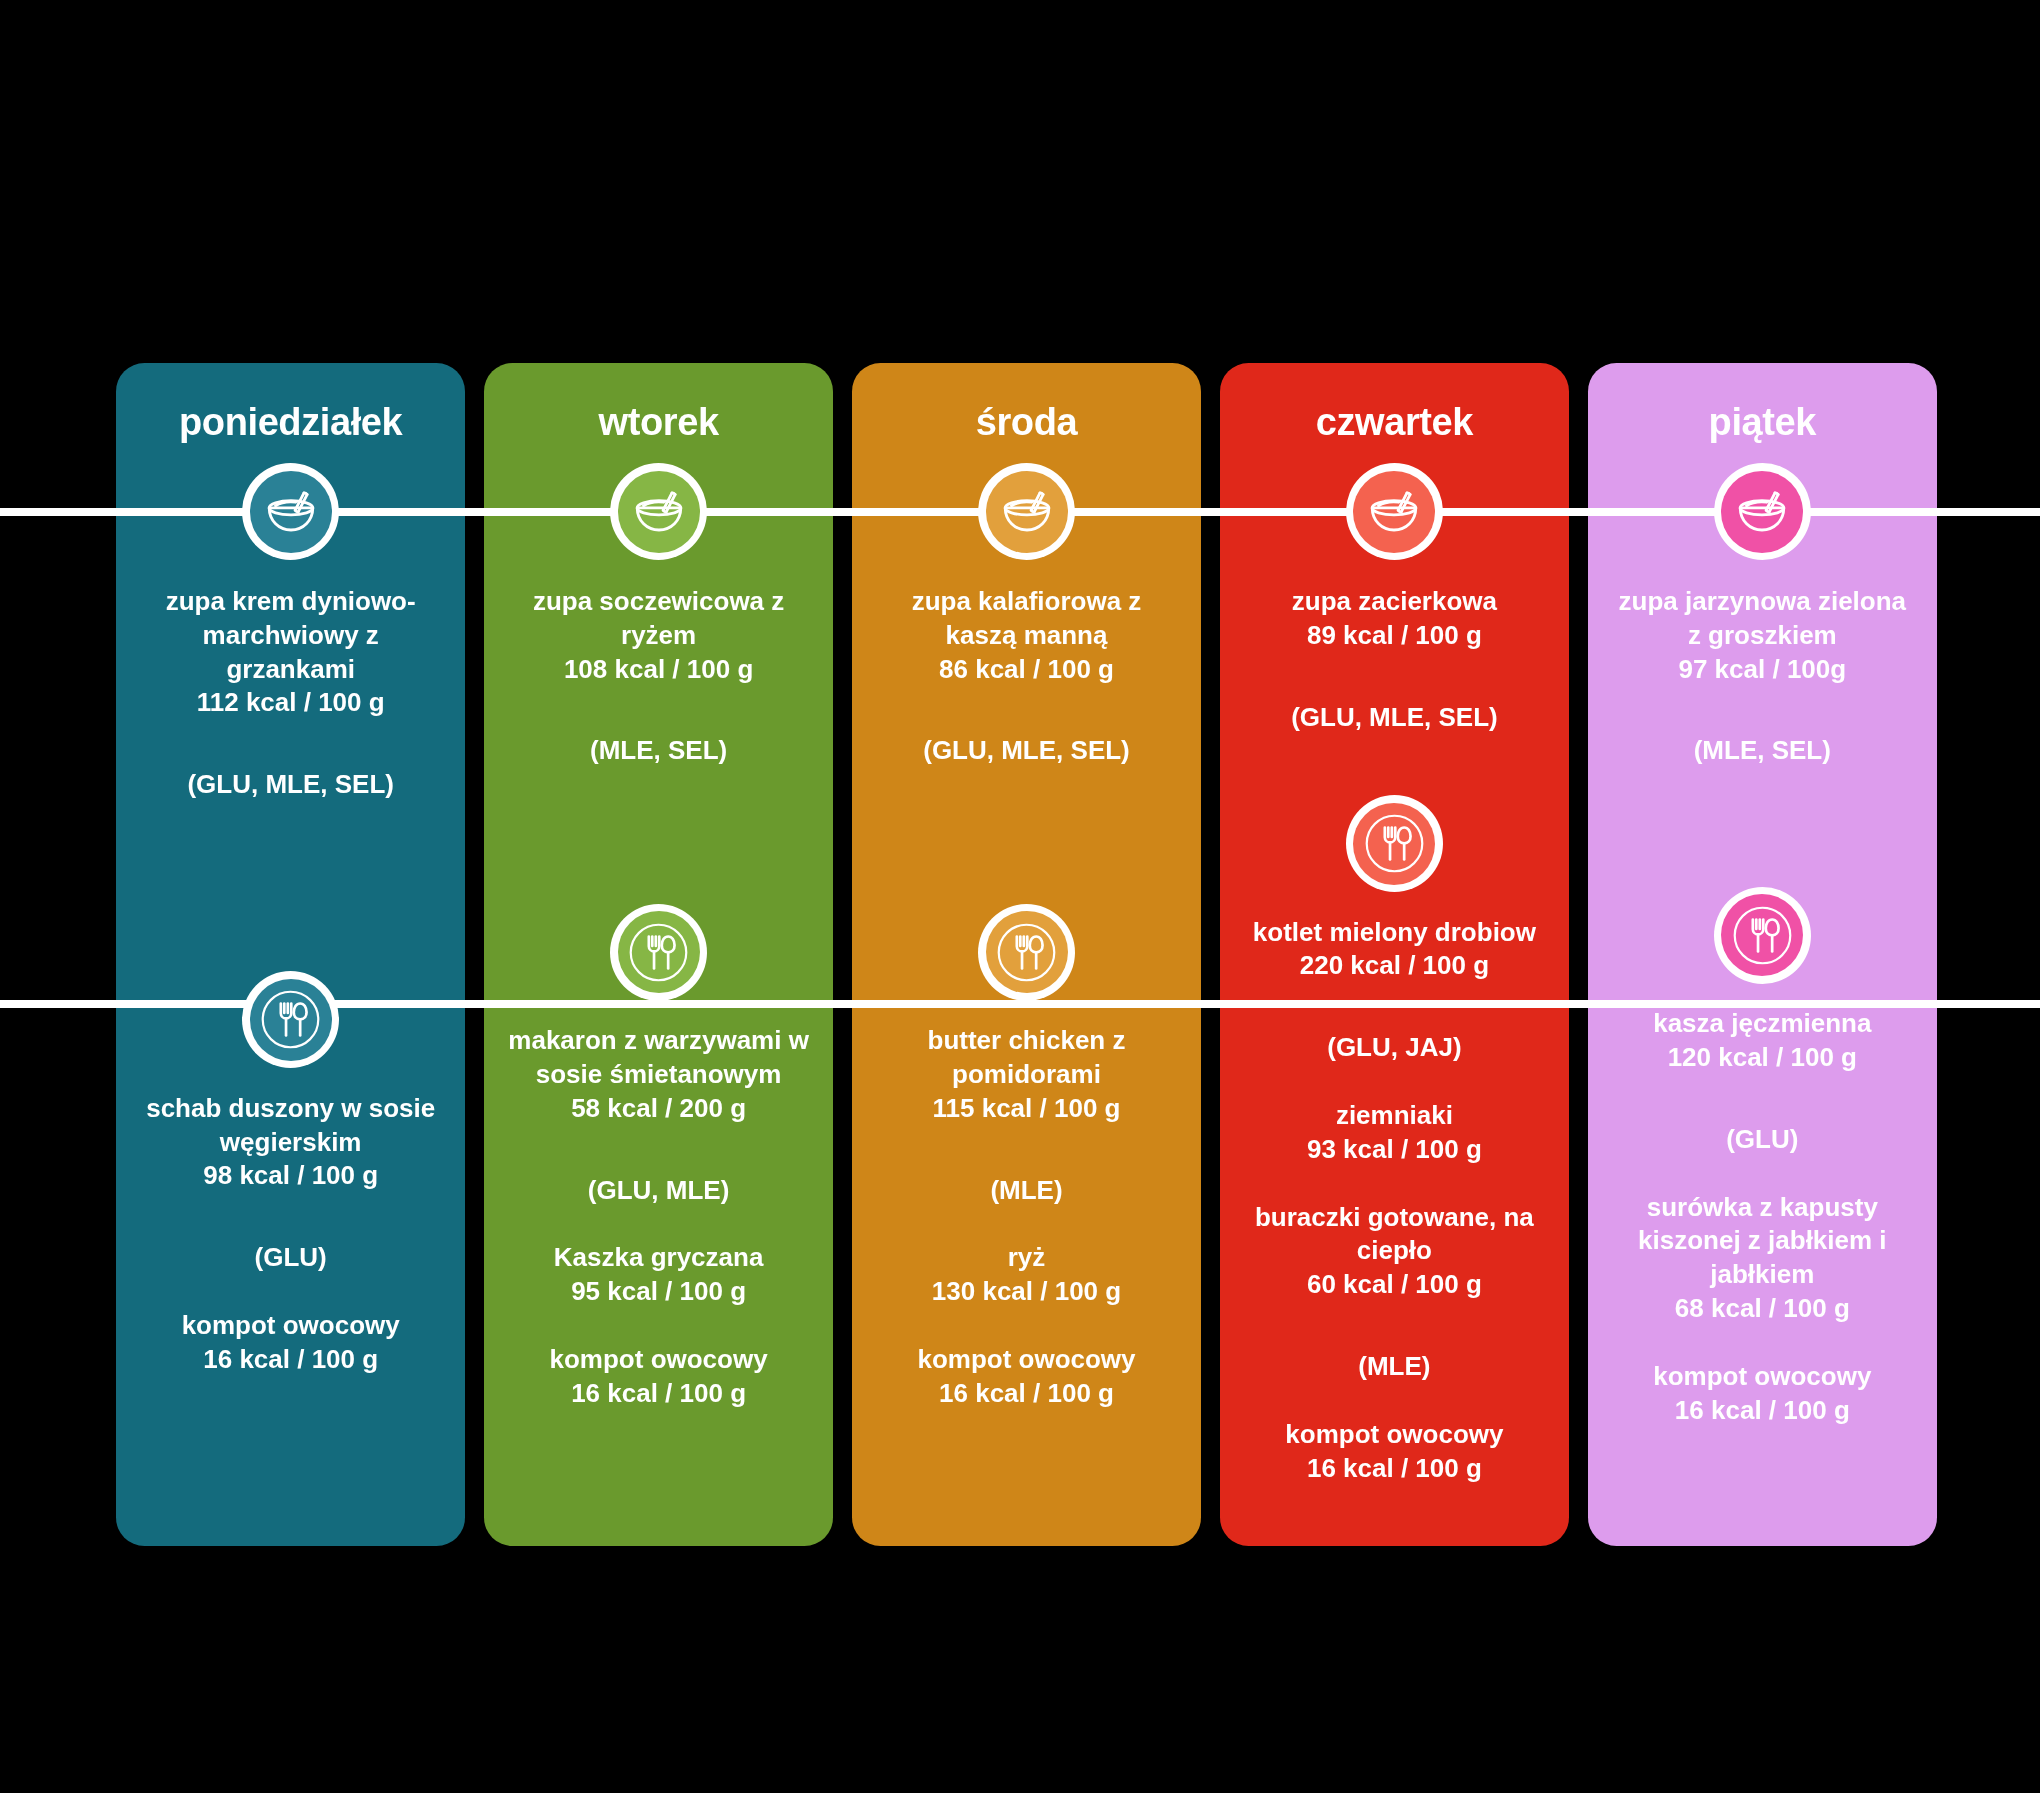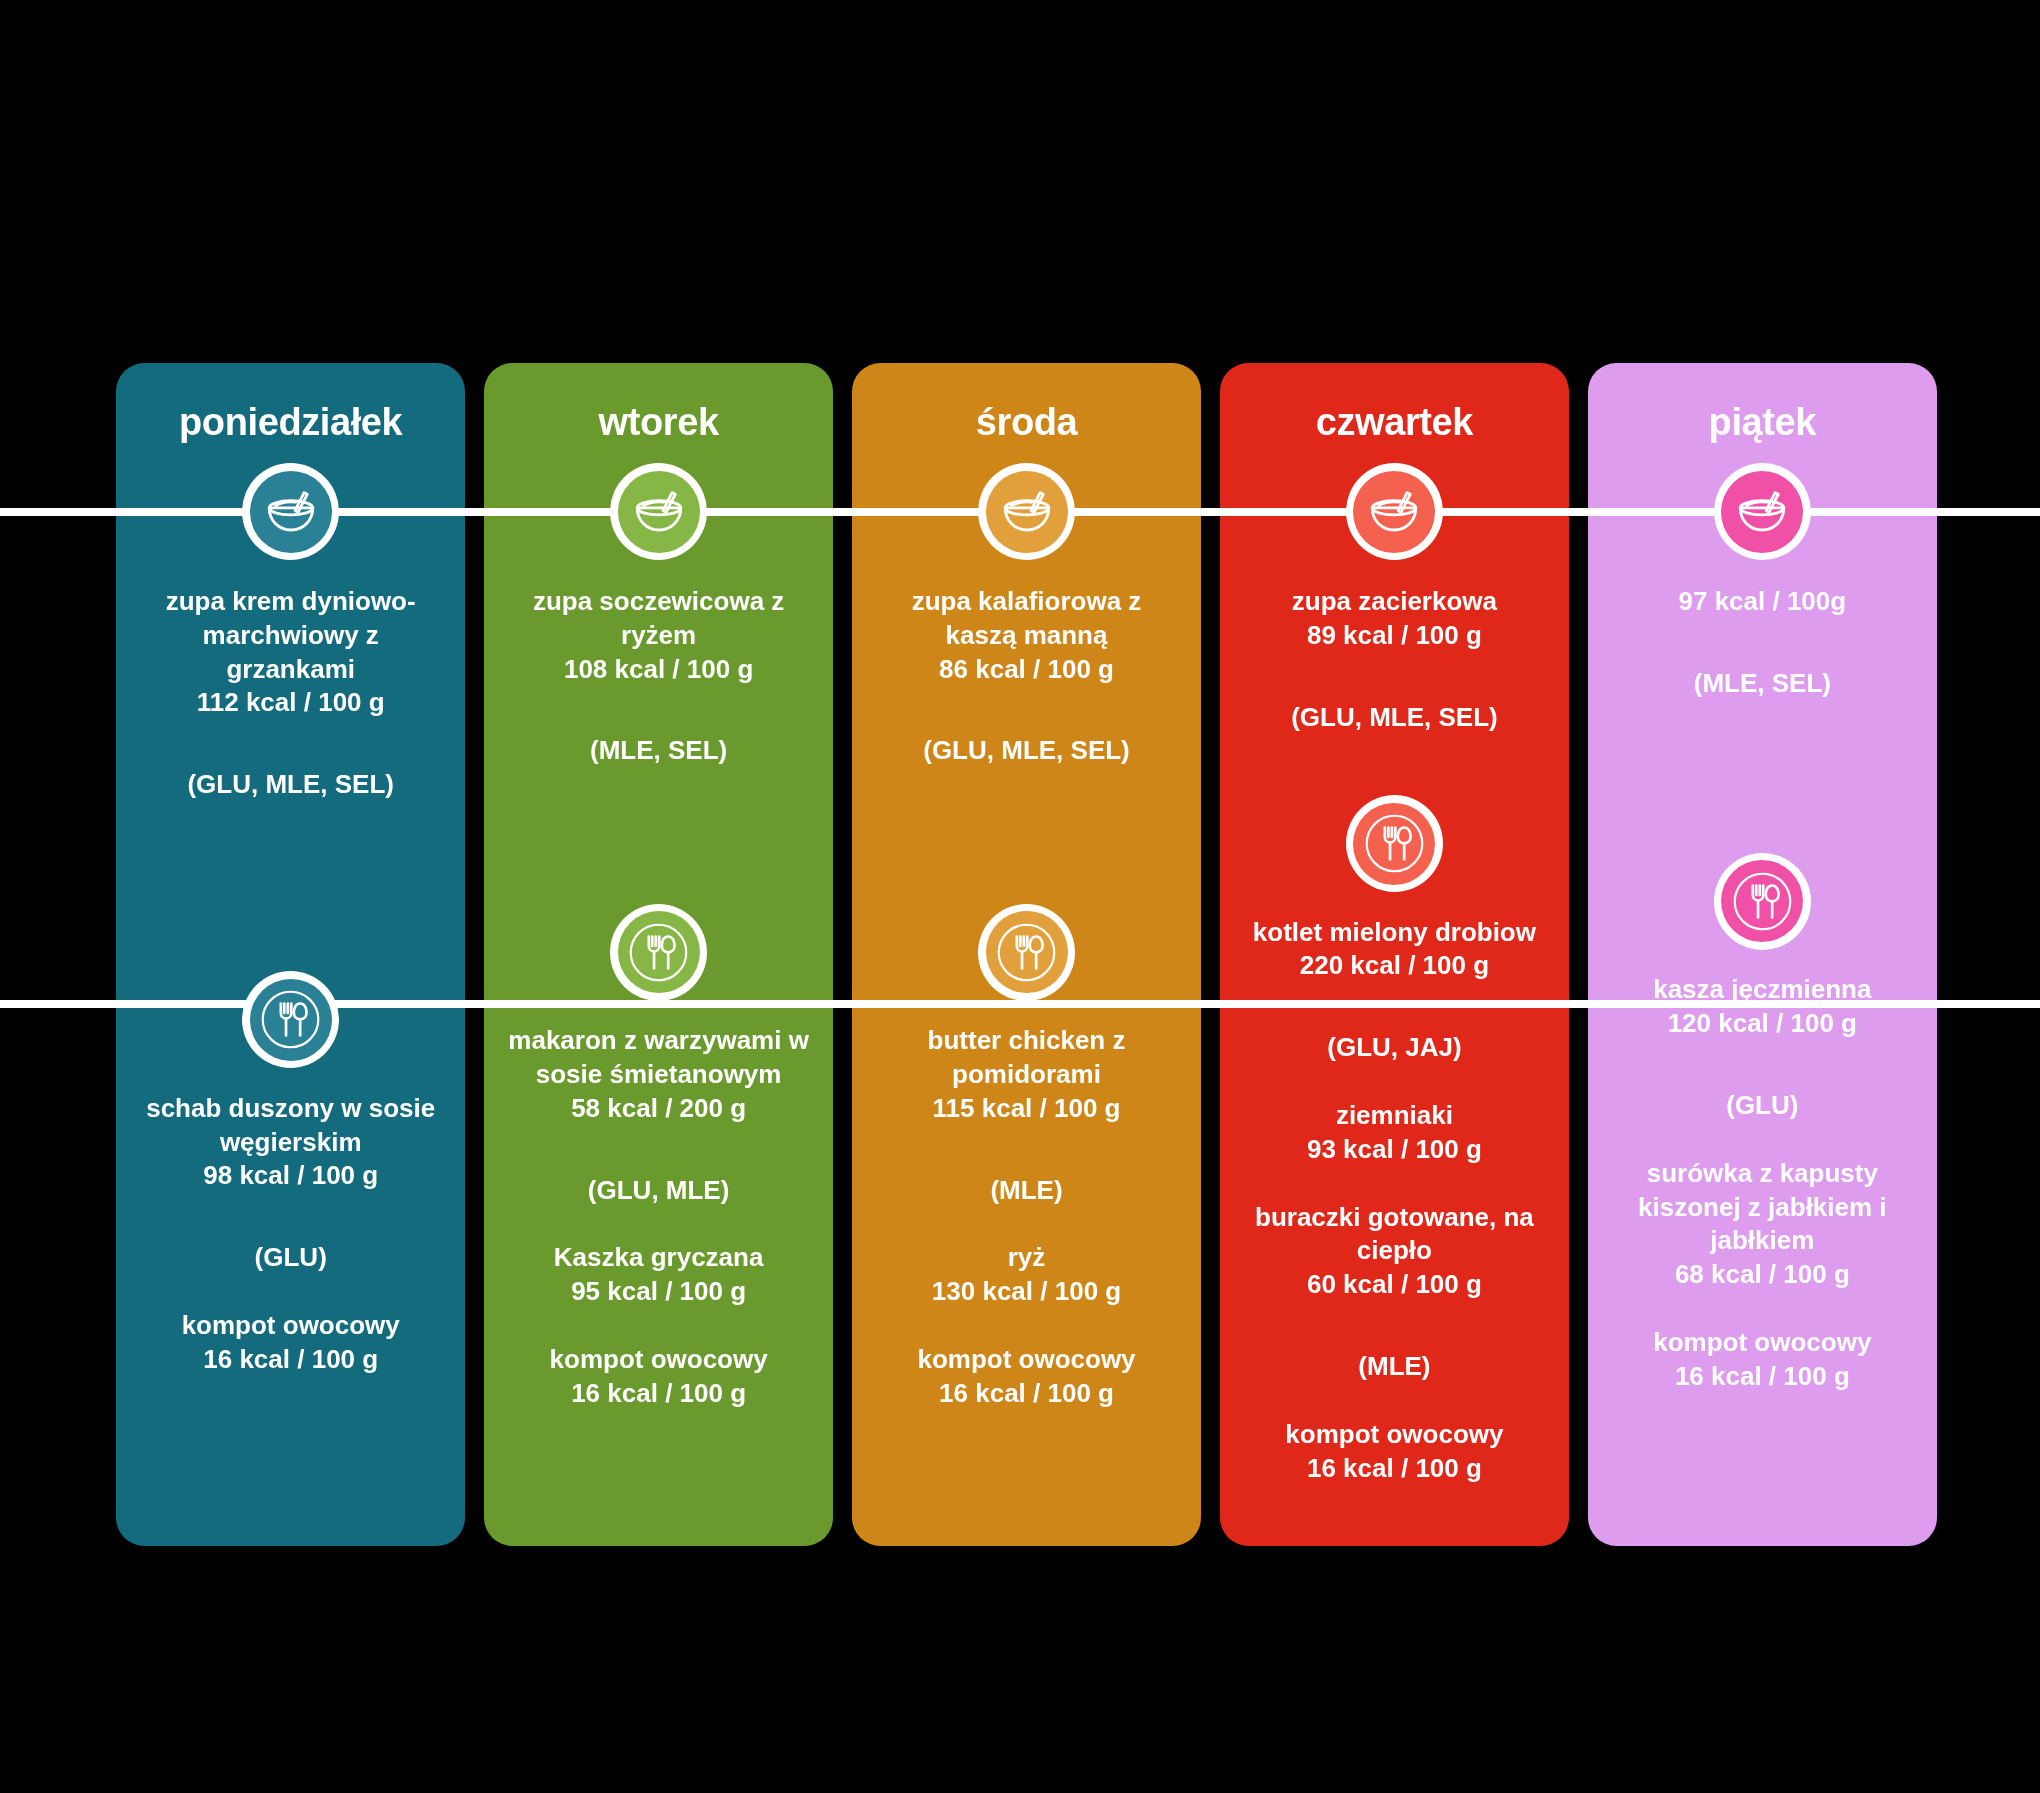--- a/index.html
+++ b/index.html
@@ -25,20 +25,21 @@
 
   
   #week-grid {
     position: absolute;
     left: 116px;
     top: 363px;
     width: 1821px;
     height: 1183px;
     display: flex;
     gap: 18.5px;
+    justify-content: center;
   }
 
   .day-card {
     position: relative;
     flex: 1 1 0;
     border-radius: 28.5px;
     overflow: hidden;
     display: flex;
     flex-direction: column;
     align-items: center;
@@ -391,20 +392,21 @@
                   <path d="M56.2 16.2 l-10.5 20.6"></path>
                   <path d="M52.5 14.2 a4.2 4.2 0 0 1 3.7 2.0"></path>
                   <path d="M42.0 34.8 a4.2 4.2 0 0 0 3.7 2.0"></path>
                 </g>
               </svg>
             </div>
           </div>
         </div>
         <div class="soup-section">
           <div class="dish">
+            <span class="name">zupa jarzynowa zielona z groszkiem</span>
             <span class="kcal">97 kcal / 100g</span>
             <span class="alrg">(MLE, SEL)</span>
           </div>
         </div>
         <div class="main-icon-wrap">
           <div class="icon-badge">
             <div class="badge-inner" style="background:#f051a6">
               <svg width="69" height="69" viewBox="0 0 82 82" aria-hidden="true">
                 <g fill="none" stroke="#ffffff" stroke-linecap="round" stroke-linejoin="round">
                   <circle cx="41" cy="41" r="33" stroke-width="2.6"></circle>

